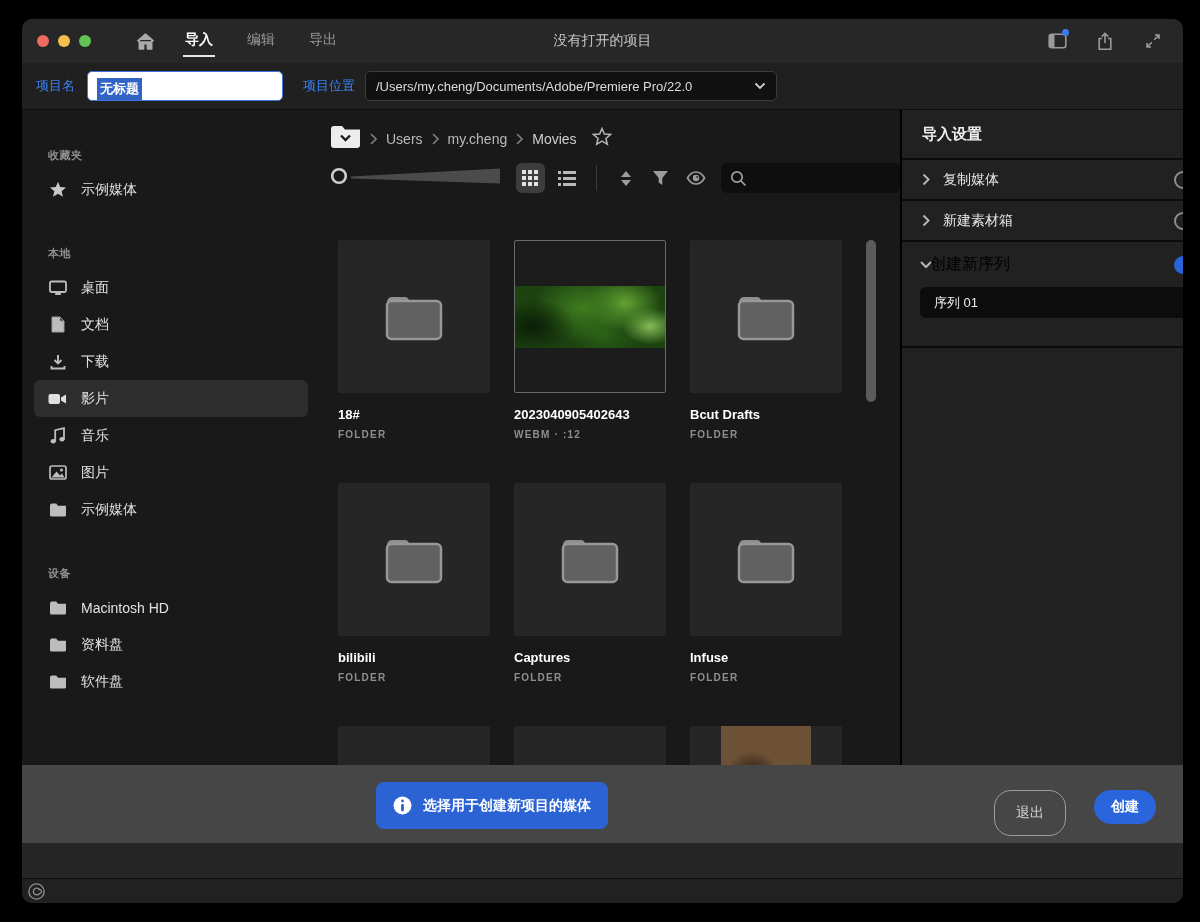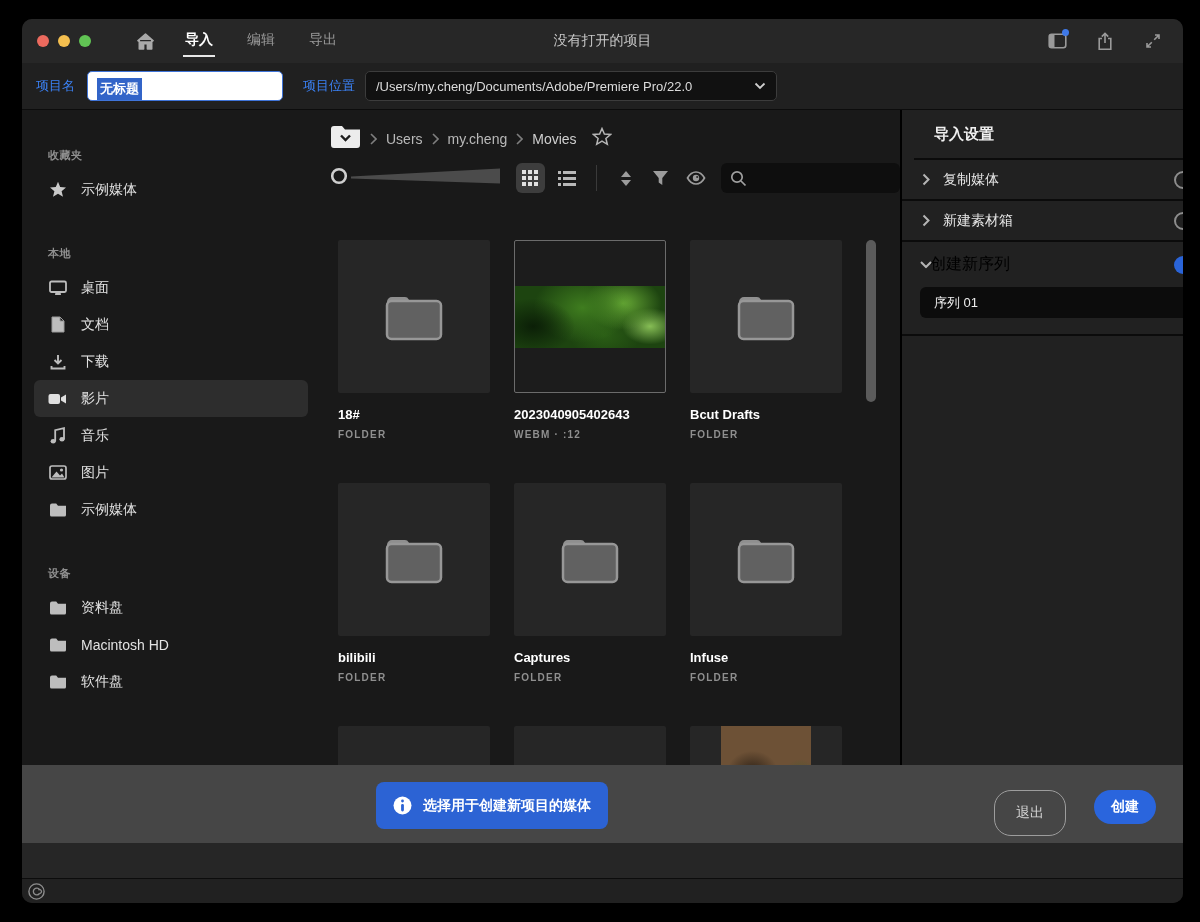--- a/index.html
+++ b/index.html
@@ -77,28 +77,28 @@
       radial-gradient(36px 30px at 35% 30%, #2e2217 0%, rgba(46,34,23,0) 70%),
       radial-gradient(30px 40px at 88% 40%, #3e5c2a 0%, rgba(62,92,42,0) 70%),
       radial-gradient(26px 20px at 60% 60%, #8a6a45 0%, rgba(138,106,69,0) 70%); }
   .cell-name { margin-top:14px; font-size:13px; font-weight:bold; color:#fff; white-space:nowrap; }
   .cell-type { margin-top:7px; font-size:10px; font-weight:bold; color:#8f8f8f; letter-spacing:1.2px; }
   .scrollbar { position:absolute; right:24px; top:130px; width:10px; height:162px; background:#5b5b5b; border-radius:5px; }
 
   
   .panel { width:283px; flex:0 0 auto; background:#212121; border-left:2px solid #000; }
   .panel-header { height:50px; display:flex; align-items:center; padding-left:20px; font-size:15px; font-weight:bold; color:#f0f0f0;
-    border-bottom:2px solid #0b0b0b;margin-left:12px; }
+    border-bottom:2px solid #0b0b0b; }
   .prow { height:41px; display:flex; align-items:center; padding-left:20px; border-bottom:2px solid #0b0b0b;
     position:relative; overflow:hidden; }
   .prow .plabel { font-size:14px; color:#e8e8e8; margin-left:13px; }
   .toggle { position:absolute; right:-9px; width:18px; height:18px; border-radius:50%; }
   .toggle.off { border:2px solid #8d8d8d; background:transparent; }
   .toggle.on { background:#2a64d8; }
-  .pexpanded { border-bottom:2px solid #0b0b0b; padding-bottom:16px;text-align:right; }
+  .pexpanded { border-bottom:2px solid #0b0b0b; padding-bottom:28px;text-align:right; }
   .pexpanded .prow-head { height:45px; display:flex; align-items:center; padding-left:20px; position:relative; overflow:hidden; }
   .pfield-label { font-size:12px; color:#cfcfcf; margin:10px 0 8px 20px; }
   .pfield-input { margin-left:18px; margin-right:-6px; height:31px; background:#0c0c0c; border-radius:6px;
     display:flex; align-items:center; padding-left:14px; font-size:13px; color:#ededed; }
   .chev { display:flex; align-items:center; }
   .chev.down svg { transform:rotate(90deg); }
 
   
   .footer { flex:0 0 78px; background:#464646; position:relative; }
   .hintbadge { position:absolute; left:354px; top:17px; width:232px; height:47px; background:#2c63d4; border-radius:8px;
@@ -252,29 +252,29 @@
       </div>
       <div class="side-gap"></div>
 
       <div class="side-header">设备</div>
       <div class="side-item">
         <span class="ic">
             <svg width="18" height="15" viewBox="0 0 18 15">
               <path d="M1 3.5 a2 2 0 0 1 2-2 h4.2 l1.8 2.2 H17 V13 a1.5 1.5 0 0 1 -1.5 1.5 H2.5 A1.5 1.5 0 0 1 1 13 Z" fill="#bdbdbd"></path>
             </svg>
           </span>
-        <span>资料盘</span>
+        <span>Macintosh HD</span>
       </div>
       <div class="side-item">
         <span class="ic">
             <svg width="18" height="15" viewBox="0 0 18 15">
               <path d="M1 3.5 a2 2 0 0 1 2-2 h4.2 l1.8 2.2 H17 V13 a1.5 1.5 0 0 1 -1.5 1.5 H2.5 A1.5 1.5 0 0 1 1 13 Z" fill="#bdbdbd"></path>
             </svg>
           </span>
-        <span>Macintosh HD</span>
+        <span>资料盘</span>
       </div>
       <div class="side-item">
         <span class="ic">
             <svg width="18" height="15" viewBox="0 0 18 15">
               <path d="M1 3.5 a2 2 0 0 1 2-2 h4.2 l1.8 2.2 H17 V13 a1.5 1.5 0 0 1 -1.5 1.5 H2.5 A1.5 1.5 0 0 1 1 13 Z" fill="#bdbdbd"></path>
             </svg>
           </span>
         <span>软件盘</span>
       </div>
     </div>

